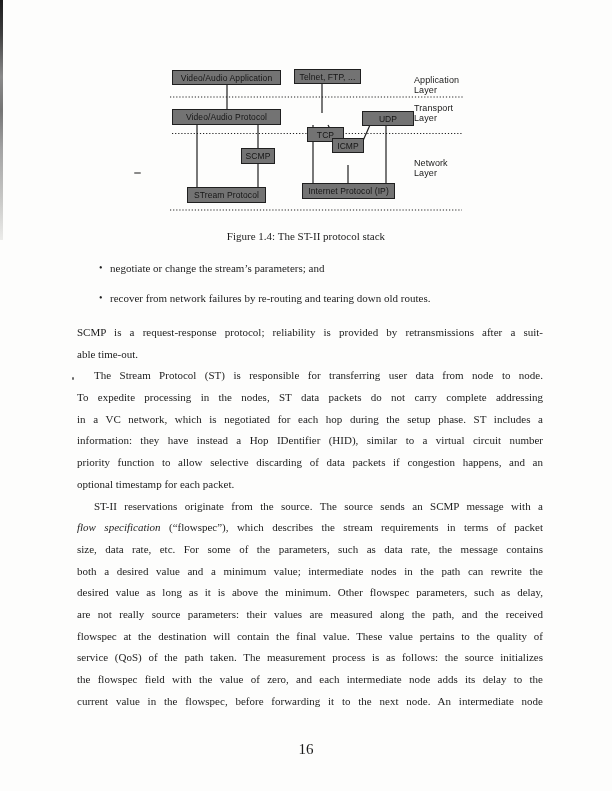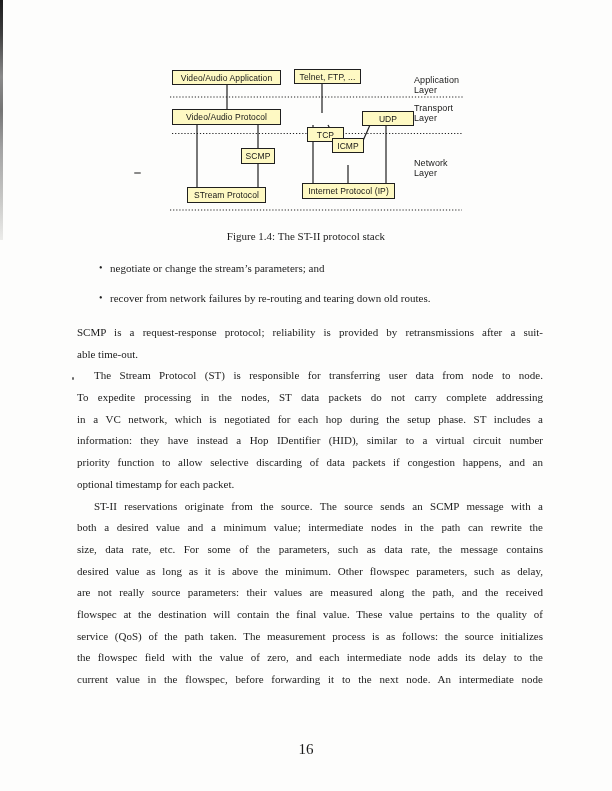--- a/index.html
+++ b/index.html
@@ -17,21 +17,21 @@
                 #757575 46%, #a3a3a3 62%, #c6c6c4 82%, #ececea 100%);
   }
   .artifact-dash { position: absolute; left: 134px; top: 172px; width: 7px; height: 2px; background: #8a8a8a; border-radius: 1px; }
   .artifact-dot  { position: absolute; left: 72px;  top: 377px; width: 2px; height: 3px; background: #6a6a6a; border-radius: 1px; }
 
   
   .figure-area { position: absolute; left: 0; top: 0; width: 612px; height: 225px; }
   .fig-lines { position: absolute; left: 0; top: 0; }
   .fbox {
     position: absolute; box-sizing: border-box;
-    border: 1px solid #1f1f1f; background: #fef9c3;
+    border: 1px solid #1f1f1f; background: #737373;
     font-family: "Liberation Sans", sans-serif; font-size: 8.5px; color: #151515;
     display: flex; align-items: center; justify-content: center;
     white-space: nowrap; letter-spacing: 0.1px;
   }
   .b-va-app   { left: 172px; top: 70px;  width: 109px; height: 15px; }
   .b-telnet   { left: 294px; top: 69px;  width: 67px;  height: 15px; }
   .b-va-proto { left: 172px; top: 109px; width: 109px; height: 16px; }
   .b-tcp      { left: 307px; top: 127px; width: 37px;  height: 15px; }
   .b-udp      { left: 362px; top: 111px; width: 52px;  height: 15px; }
   .b-scmp     { left: 241px; top: 148px; width: 34px;  height: 16px; }
@@ -132,22 +132,23 @@
     <div class="bl">able time-out.</div>
 
     <div class="bl j ind">The Stream Protocol (ST) is responsible for transferring user data from node to node.</div>
     <div class="bl j">To expedite processing in the nodes, ST data packets do not carry complete addressing</div>
     <div class="bl j">in a VC network, which is negotiated for each hop during the setup phase. ST includes a</div>
     <div class="bl j">information: they have instead a Hop IDentifier (HID), similar to a virtual circuit number</div>
     <div class="bl j">priority function to allow selective discarding of data packets if congestion happens, and an</div>
     <div class="bl">optional timestamp for each packet.</div>
 
     <div class="bl j ind">ST-II reservations originate from the source. The source sends an SCMP message with a</div>
+    <div class="bl j"><span class="it">flow specification</span><span> (“flowspec”), which describes the stream requirements in terms of packet</span></div>
+    <div class="bl j">size, data rate, etc. For some of the parameters, such as data rate, the message contains</div>
     <div class="bl j">both a desired value and a minimum value; intermediate nodes in the path can rewrite the</div>
-    <div class="bl j">size, data rate, etc. For some of the parameters, such as data rate, the message contains</div>
     <div class="bl j">desired value as long as it is above the minimum. Other flowspec parameters, such as delay,</div>
     <div class="bl j">are not really source parameters: their values are measured along the path, and the received</div>
     <div class="bl j">flowspec at the destination will contain the final value. These value pertains to the quality of</div>
     <div class="bl j">service (QoS) of the path taken. The measurement process is as follows: the source initializes</div>
     <div class="bl j">the flowspec field with the value of zero, and each intermediate node adds its delay to the</div>
     <div class="bl j">current value in the flowspec, before forwarding it to the next node. An intermediate node</div>
   </div>
 
   <div class="page-number">16</div>
 

